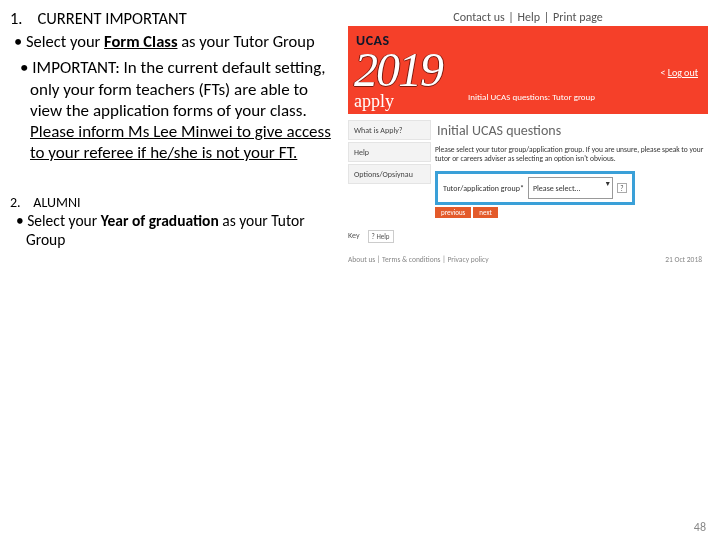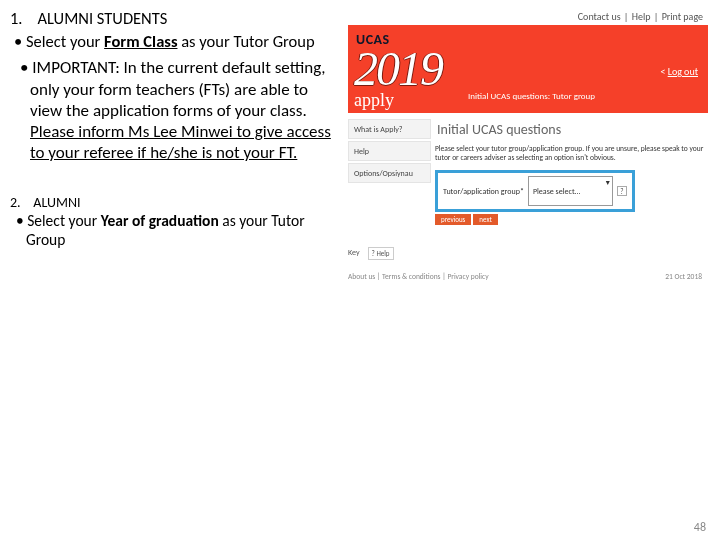--- a/index.html
+++ b/index.html
@@ -29,22 +29,22 @@
   .u { text-decoration: underline; }
   b { font-weight: bold; }
   .right {
     width: 360px;
     margin-left: 8px;
     position: relative;
     font-size: 9px;
     color: #333;
   }
   .toplinks {
-    text-align: right;
-    font-size: 10px;
+    text-align: center;
+    font-size: 12px;
     color: #555;
     padding: 2px 4px;
   }
   .toplinks span { margin: 0 1px; }
   .redbanner {
     background: #f54029;
     height: 88px;
     position: relative;
     color: #fff;
     padding: 6px 8px;
@@ -125,42 +125,42 @@
   .sel-label { font-size:8px; color:#333; }
   .sel {
     border:1px solid #999;
     background:#fff;
     font-size:8px;
     padding:1px 16px 1px 4px;
     position:relative;
     display:inline-flex;
     align-items:center;
     min-width:85px;
-    height:30px;
+    height:22px;
   }
   .sel::after{
     content:"▾";
     position:absolute;
     right:2px;
     top:0;
     font-size:8px;
     color:#333;
   }
   .q {
     display:inline-block;
     border:1px solid #aaa;
     width:10px;height:10px;
     text-align:center;
     line-height:10px;
     font-size:7px;
     color:#555;
   }
   .keyrow{
     display:flex;
-    margin-top:22px;
+    margin-top:12px;
     gap:8px;
     align-items:flex-start;
     font-size:8px;
     color:#555;
   }
   .keybox{
     border:1px solid #ccc;
     padding:1px 3px;
     font-size:7px;
     color:#555;
@@ -192,21 +192,21 @@
     color:#888;
   }
 </style>
 </head>
 <body>
 
 <div class="slide">
   <div class="left">
     <div class="item1">
       <span>1.</span>&nbsp;&nbsp;&nbsp;
-      <span>ALUMNI STUDENTS</span>
+      <span>CURRENT IMPORTANT</span>
     </div>
     <div class="b1">
       <span>• Select your </span><b class="u">Form Class</b><span> as your Tutor Group</span>
     </div>
     <div class="b2">
       <span>• IMPORTANT: In the current default setting, only your form teachers (FTs) are able to view the application forms of your class. </span><span class="u">Please inform Ms Lee Minwei to give access to your referee if he/she is not your FT.</span>
     </div>
 
     <div class="item2">
       <span>2.</span>&nbsp;&nbsp;&nbsp;

